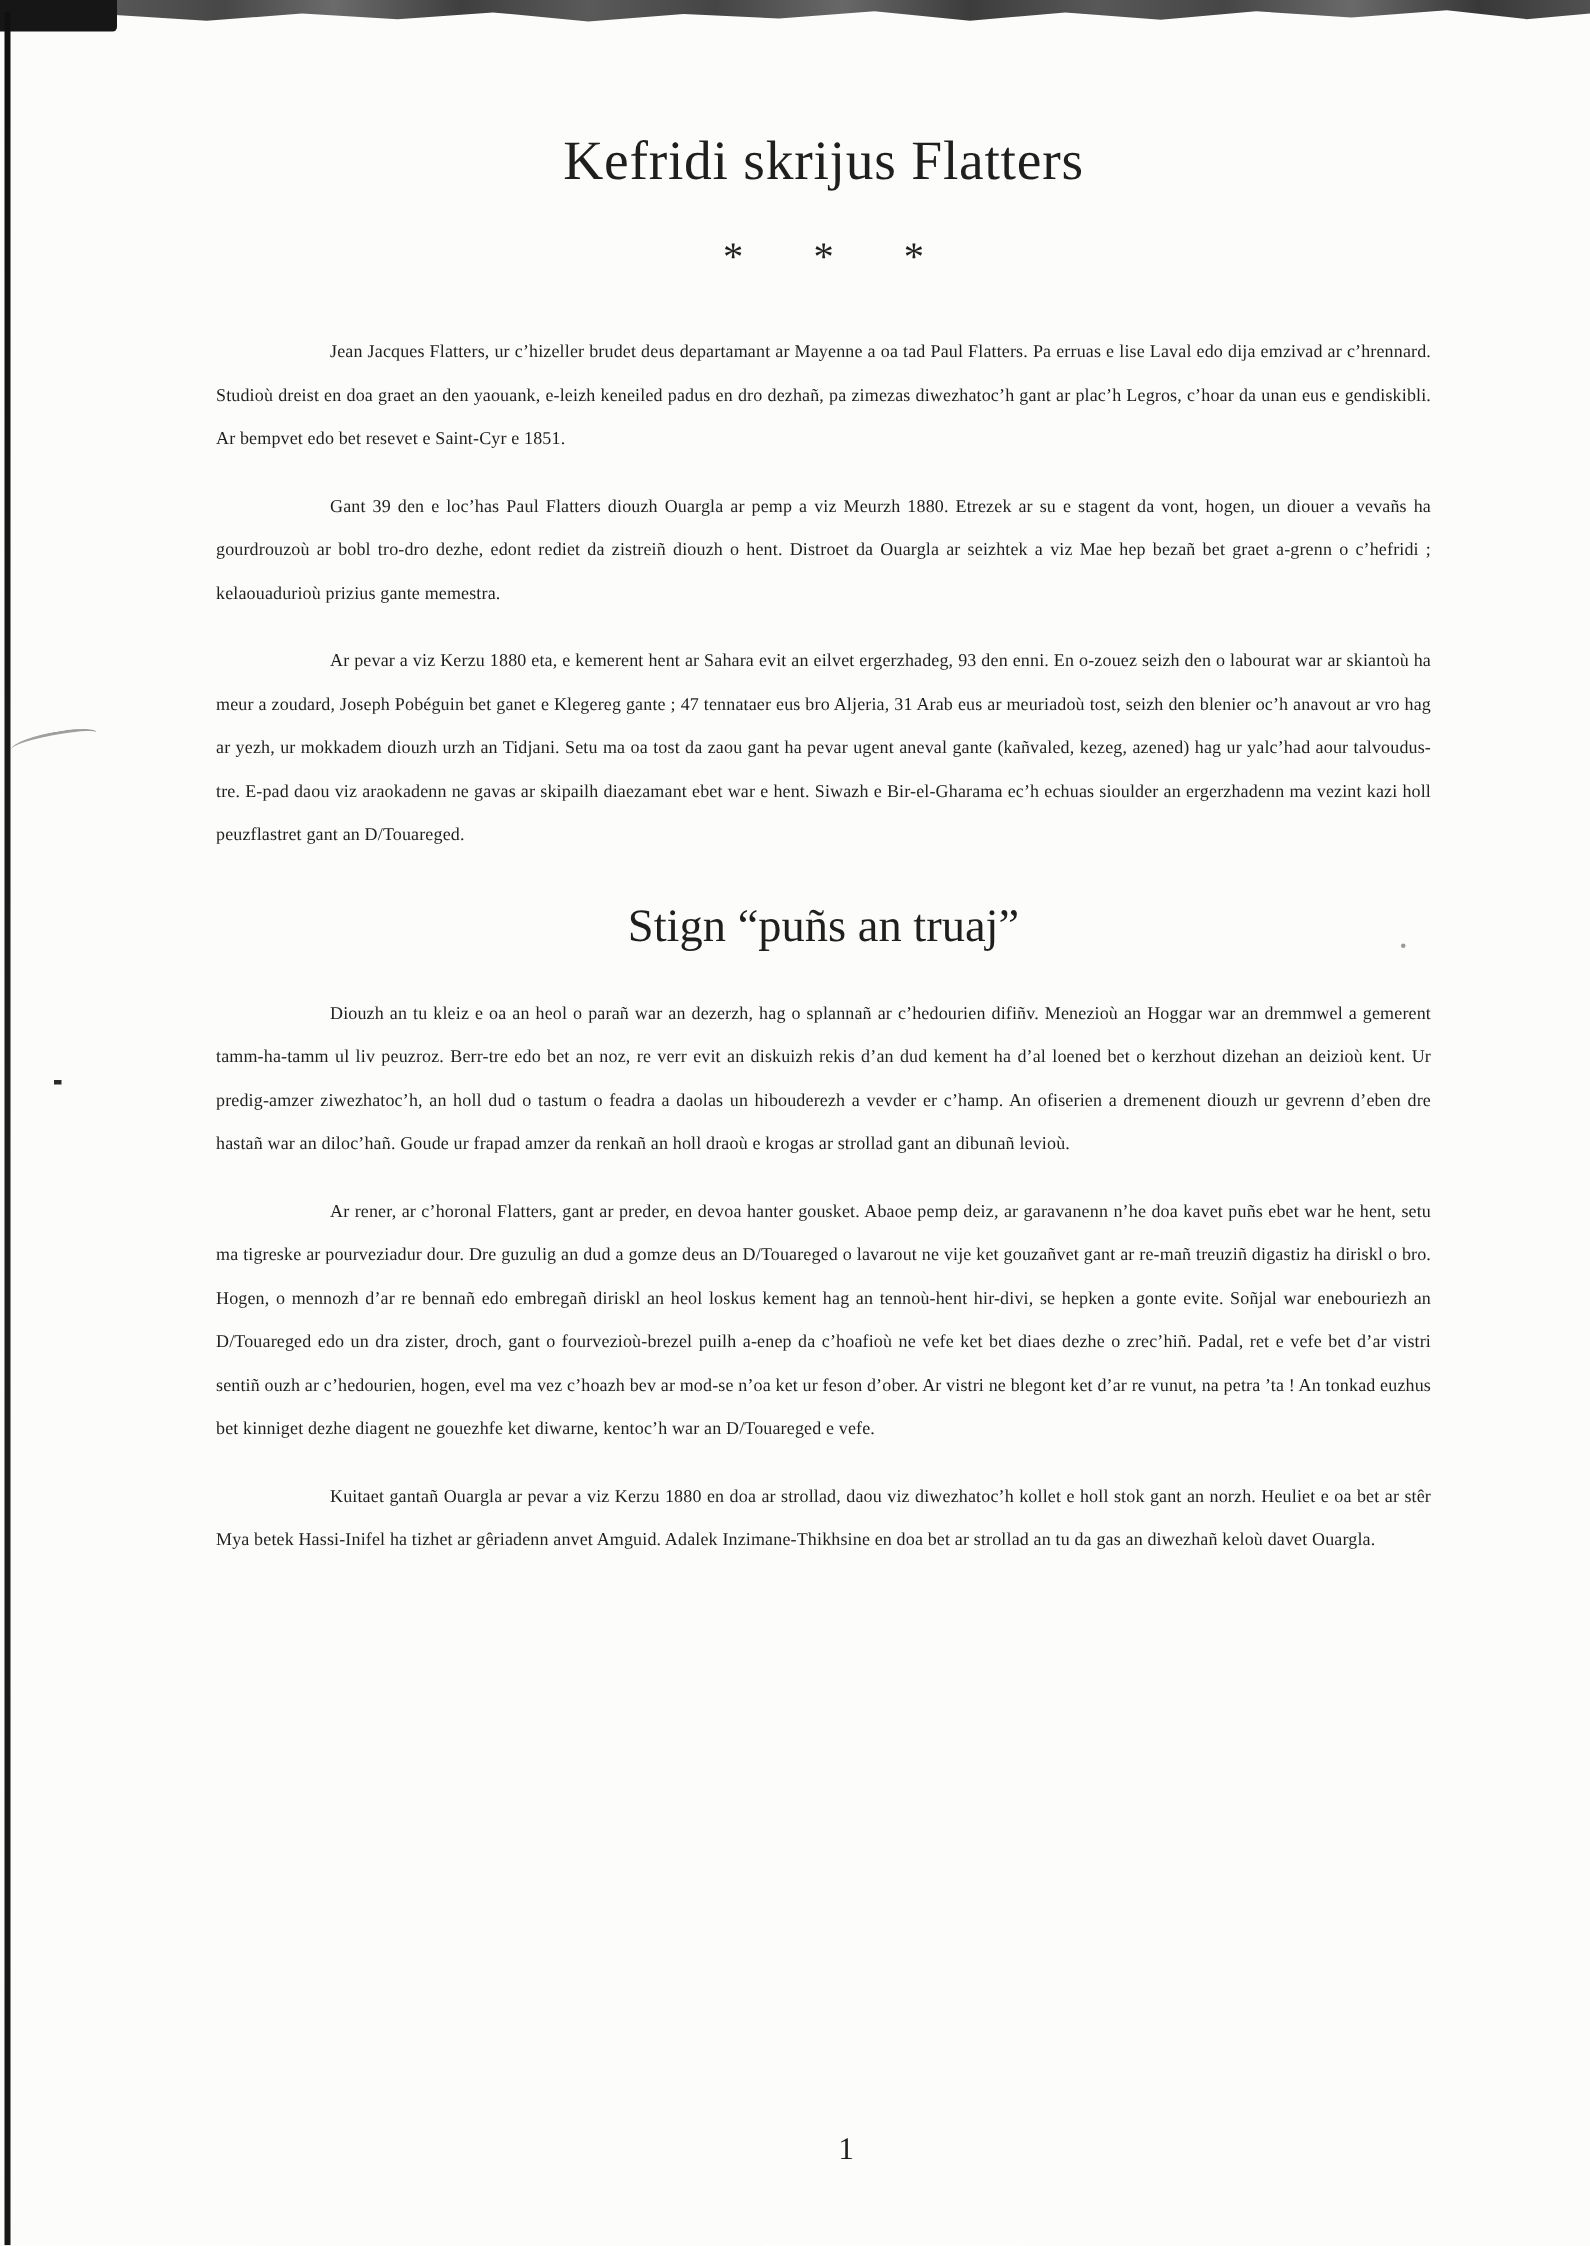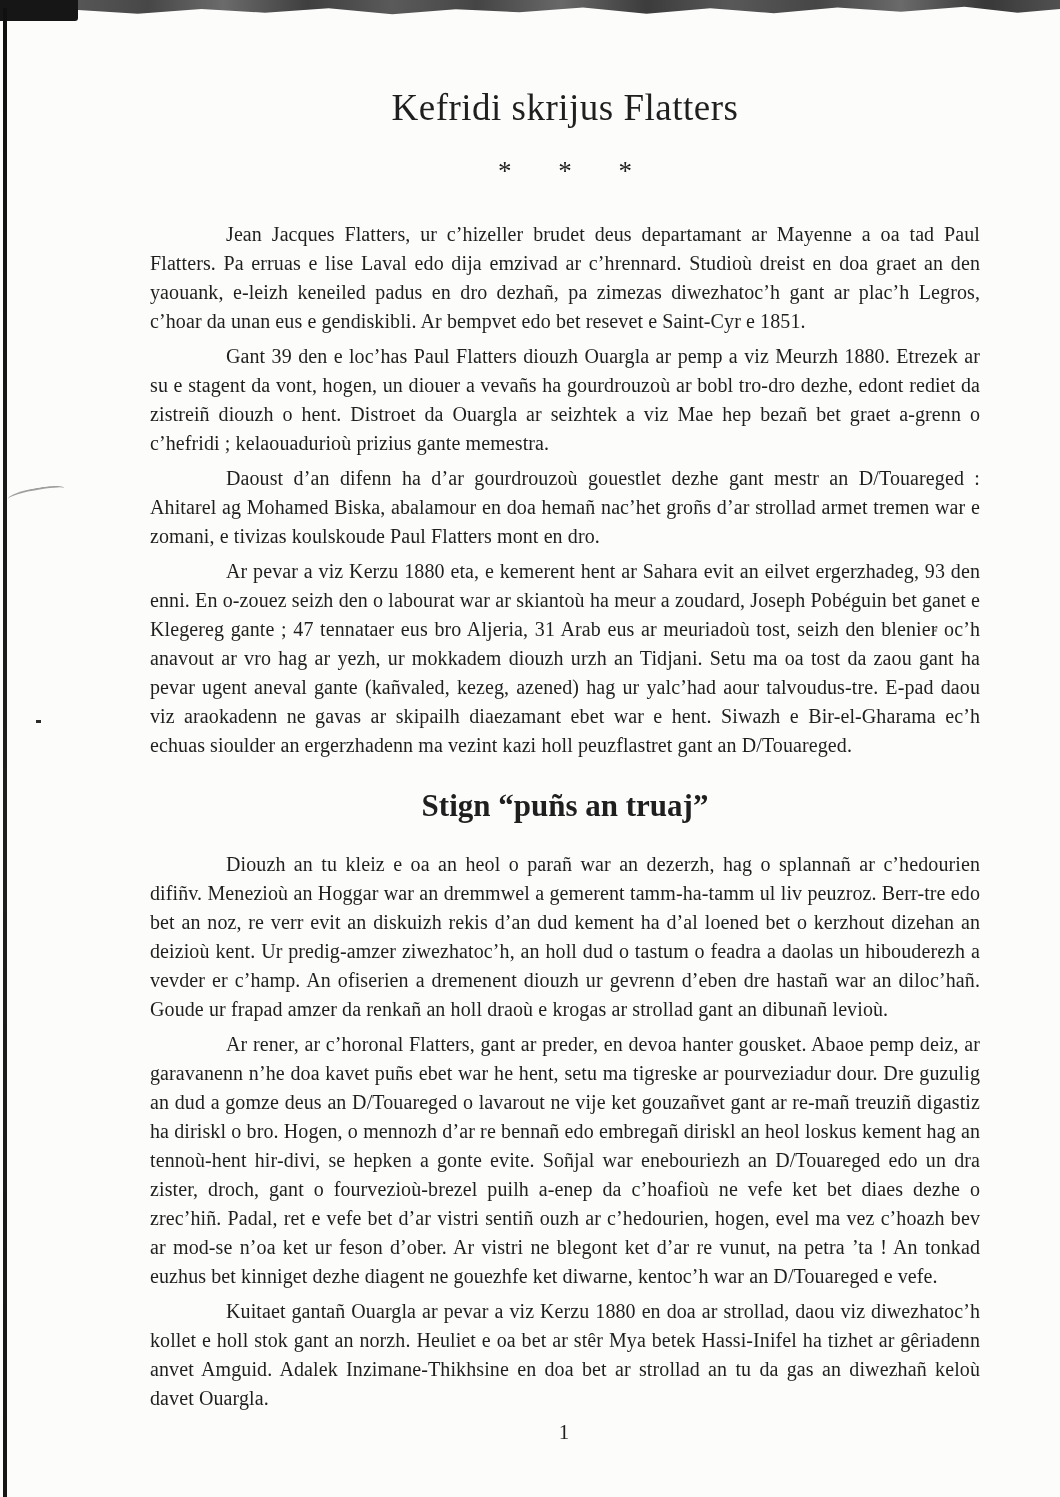--- a/index.html
+++ b/index.html
@@ -60,53 +60,53 @@
   .speck-b {
     position: absolute;
     left: 934px; top: 629px;
     width: 3px; height: 3px;
     background: #9a9a9a;
     border-radius: 50%;
   }
   
   .content {
     position: absolute;
-    left: 144px;
+    left: 128px;
     top: 0;
     width: 842px;
   }
   h1.doc-title {
     margin: 86px 0 0 0;
     text-align: center;
     font-size: 37px;
     font-weight: normal;
     letter-spacing: 0.5px;
     line-height: 44px;
   }
   .divider {
     margin: 26px 0 0 0;
     text-align: center;
     font-size: 27px;
     word-spacing: 40px;
     line-height: 30px;
   }
   p.body-par {
-    margin: 6px;
-    font-size: 20px;
+    margin: 16px;
+    font-size: 12px;
     line-height: 29px;
     text-align: justify;
     text-indent: 76px;
     letter-spacing: 0.1px;
   }
   p.first-par { margin-top: 34px; }
   h2.section-heading {
     margin: 27px 0 25px 0;
     text-align: center;
     font-size: 31px;
-    font-weight: bold;
+    font-weight: normal;
     line-height: 38px;
   }
   .page-number {
     position: absolute;
     left: 143px;
     top: 1420px;
     width: 842px;
     text-align: center;
     font-size: 21px;
   }
@@ -123,21 +123,20 @@
   <div class="speck-a"></div>
   <div class="speck-b"></div>
 
   <div class="content">
     <h1 class="doc-title">Kefridi skrijus Flatters</h1>
 
     <div class="divider">* * *</div>
 
     <p class="body-par first-par">Jean Jacques Flatters, ur c’hizeller brudet deus departamant ar Mayenne a oa tad Paul Flatters. Pa erruas e lise Laval edo dija emzivad ar c’hrennard. Studioù dreist en doa graet an den yaouank, e-leizh keneiled padus en dro dezhañ, pa zimezas diwezhatoc’h gant ar plac’h Legros, c’hoar da unan eus e gendiskibli. Ar bempvet edo bet resevet e Saint-Cyr e 1851.</p>
     <p class="body-par">Gant 39 den e loc’has Paul Flatters diouzh Ouargla ar pemp a viz Meurzh 1880. Etrezek ar su e stagent da vont, hogen, un diouer a vevañs ha gourdrouzoù ar bobl tro-dro dezhe, edont rediet da zistreiñ diouzh o hent. Distroet da Ouargla ar seizhtek a viz Mae hep bezañ bet graet a-grenn o c’hefridi ; kelaouadurioù prizius gante memestra.</p>
-    <p class="body-par">Daoust d’an difenn ha d’ar gourdrouzoù gouestlet dezhe gant mestr an D/Touareged : Ahitarel ag Mohamed Biska, abalamour en doa hemañ nac’het groñs d’ar strollad armet tremen war e zomani, e tivizas koulskoude Paul Flatters mont en dro.</p>
     <p class="body-par">Ar pevar a viz Kerzu 1880 eta, e kemerent hent ar Sahara evit an eilvet ergerzhadeg, 93 den enni. En o-zouez seizh den o labourat war ar skiantoù ha meur a zoudard, Joseph Pobéguin bet ganet e Klegereg gante ; 47 tennataer eus bro Aljeria, 31 Arab eus ar meuriadoù tost, seizh den blenier oc’h anavout ar vro hag ar yezh, ur mokkadem diouzh urzh an Tidjani. Setu ma oa tost da zaou gant ha pevar ugent aneval gante (kañvaled, kezeg, azened) hag ur yalc’had aour talvoudus-tre. E-pad daou viz araokadenn ne gavas ar skipailh diaezamant ebet war e hent. Siwazh e Bir-el-Gharama ec’h echuas sioulder an ergerzhadenn ma vezint kazi holl peuzflastret gant an D/Touareged.</p>
 
     <h2 class="section-heading">Stign “puñs an truaj”</h2>
 
     <p class="body-par">Diouzh an tu kleiz e oa an heol o parañ war an dezerzh, hag o splannañ ar c’hedourien difiñv. Menezioù an Hoggar war an dremmwel a gemerent tamm-ha-tamm ul liv peuzroz. Berr-tre edo bet an noz, re verr evit an diskuizh rekis d’an dud kement ha d’al loened bet o kerzhout dizehan an deizioù kent. Ur predig-amzer ziwezhatoc’h, an holl dud o tastum o feadra a daolas un hibouderezh a vevder er c’hamp. An ofiserien a dremenent diouzh ur gevrenn d’eben dre hastañ war an diloc’hañ. Goude ur frapad amzer da renkañ an holl draoù e krogas ar strollad gant an dibunañ levioù.</p>
     <p class="body-par">Ar rener, ar c’horonal Flatters, gant ar preder, en devoa hanter gousket. Abaoe pemp deiz, ar garavanenn n’he doa kavet puñs ebet war he hent, setu ma tigreske ar pourveziadur dour. Dre guzulig an dud a gomze deus an D/Touareged o lavarout ne vije ket gouzañvet gant ar re-mañ treuziñ digastiz ha diriskl o bro. Hogen, o mennozh d’ar re bennañ edo embregañ diriskl an heol loskus kement hag an tennoù-hent hir-divi, se hepken a gonte evite. Soñjal war enebouriezh an D/Touareged edo un dra zister, droch, gant o fourvezioù-brezel puilh a-enep da c’hoafioù ne vefe ket bet diaes dezhe o zrec’hiñ. Padal, ret e vefe bet d’ar vistri sentiñ ouzh ar c’hedourien, hogen, evel ma vez c’hoazh bev ar mod-se n’oa ket ur feson d’ober. Ar vistri ne blegont ket d’ar re vunut, na petra ’ta ! An tonkad euzhus bet kinniget dezhe diagent ne gouezhfe ket diwarne, kentoc’h war an D/Touareged e vefe.</p>
     <p class="body-par">Kuitaet gantañ Ouargla ar pevar a viz Kerzu 1880 en doa ar strollad, daou viz diwezhatoc’h kollet e holl stok gant an norzh. Heuliet e oa bet ar stêr Mya betek Hassi-Inifel ha tizhet ar gêriadenn anvet Amguid. Adalek Inzimane-Thikhsine en doa bet ar strollad an tu da gas an diwezhañ keloù davet Ouargla.</p>
   </div>
 
   <div class="page-number">1</div>

